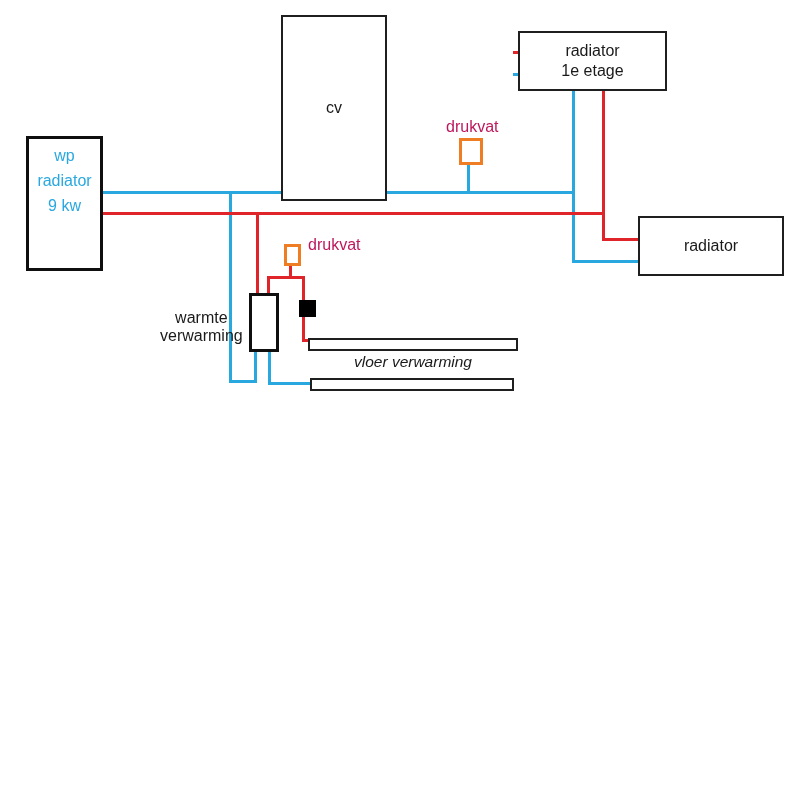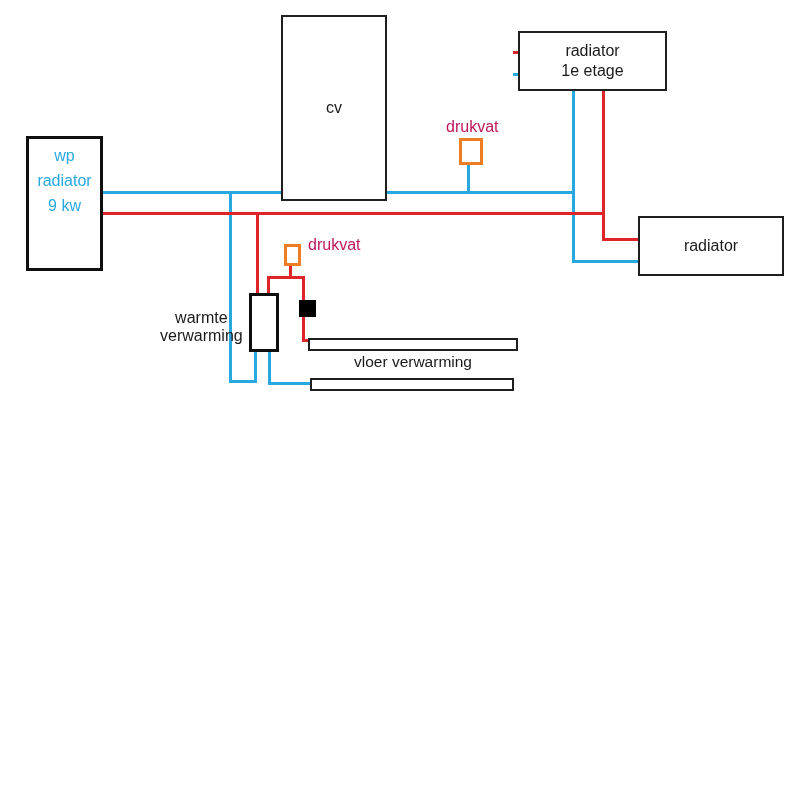--- a/index.html
+++ b/index.html
@@ -59,21 +59,21 @@
   .blue { background: #29a8e0; }
   .red  { background: #e0252a; }
 
   
   .lbl { position: absolute; white-space: nowrap; }
   .lbl-orange { color: #be185d; font-size: 16px; }
   .lbl-black  { color: #1a1a1a; font-size: 16px; }
   .drukvat1-lbl { left: 446px; top: 118px; }
   .drukvat2-lbl { left: 308px; top: 236px; }
   .ww-lbl  { left: 160px; top: 309px; line-height: 17.5px; white-space: normal; text-align: center; }
-  .vloer-lbl { left: 308px; top: 353px; width: 210px; text-align: center; font-size: 15.5px; }
+  .vloer-lbl { left: 308px; top: 353px; width: 210px; text-align: center; font-size: 15.5px; font-style: italic; }
 </style>
 </head>
 <body>
 
 <div id="canvas">
 
   <div class="pipe blue" style="left:102px; top:191px; width:473px; height:3px;"></div>
   <div class="pipe blue" style="left:467px; top:163px; width:3px; height:30px;"></div>
   <div class="pipe blue" style="left:229px; top:192px; width:3px; height:190px;"></div>
   <div class="pipe blue" style="left:229px; top:380px; width:28px; height:3px;"></div>

